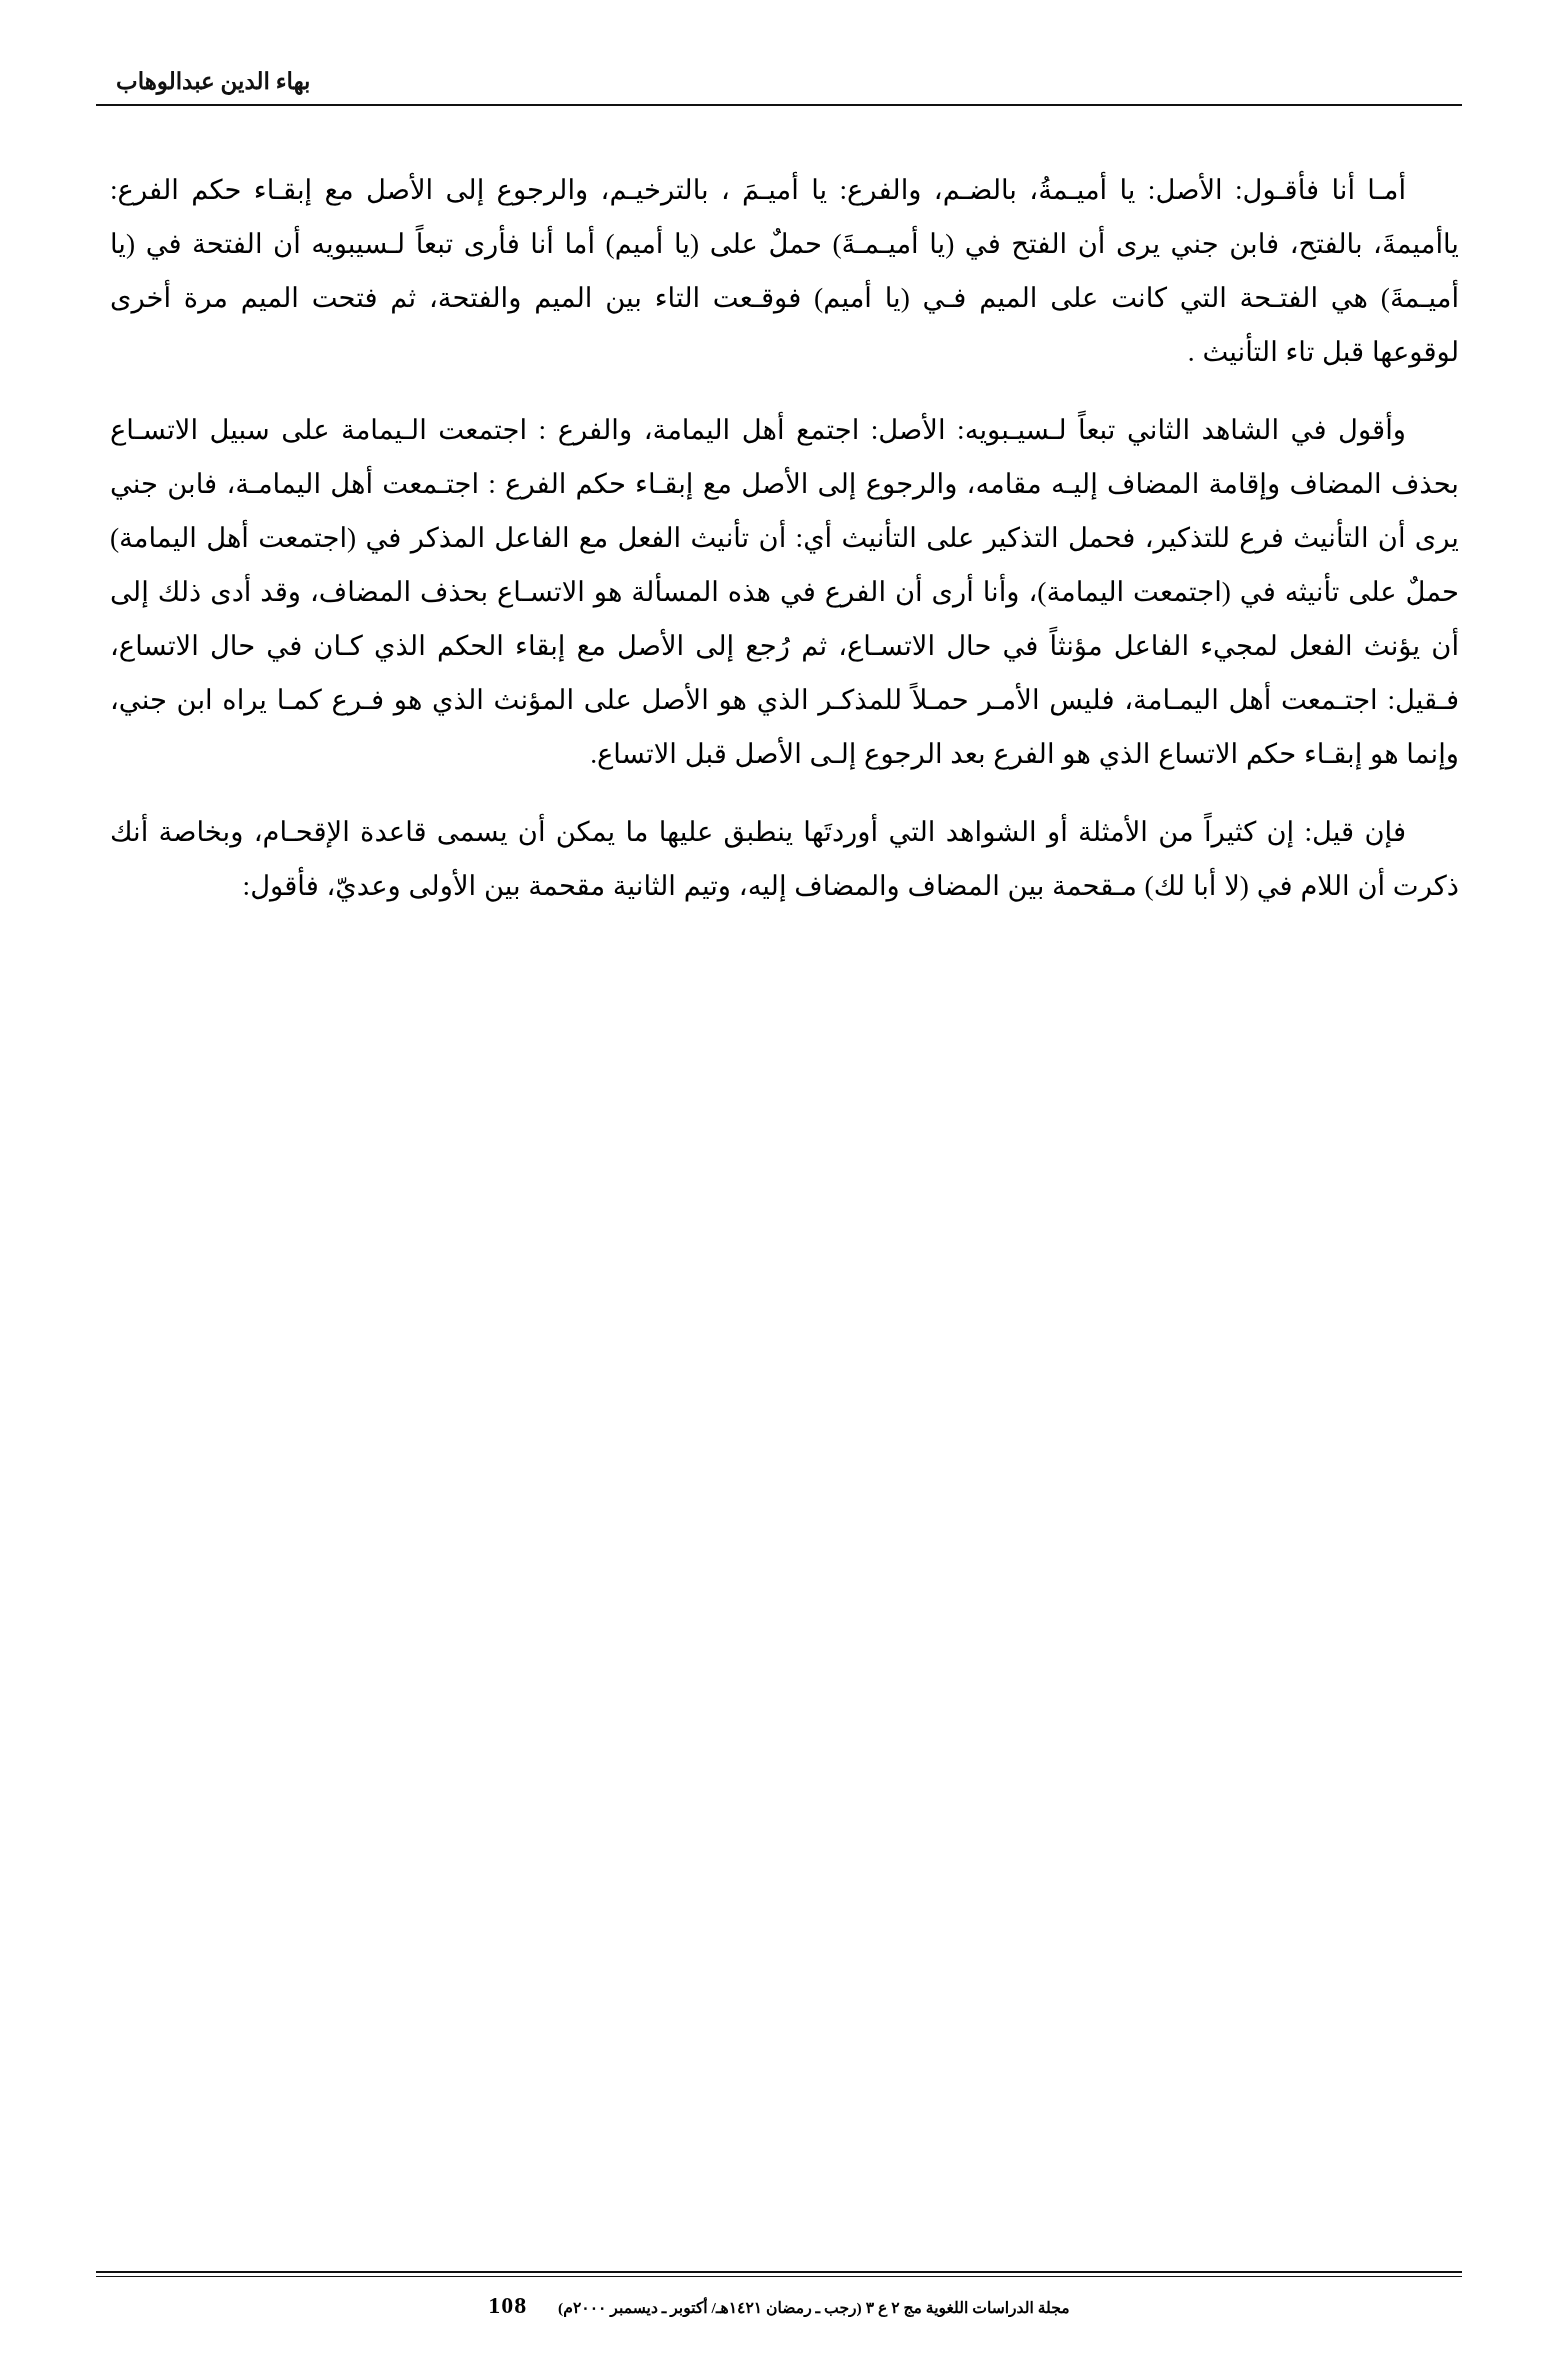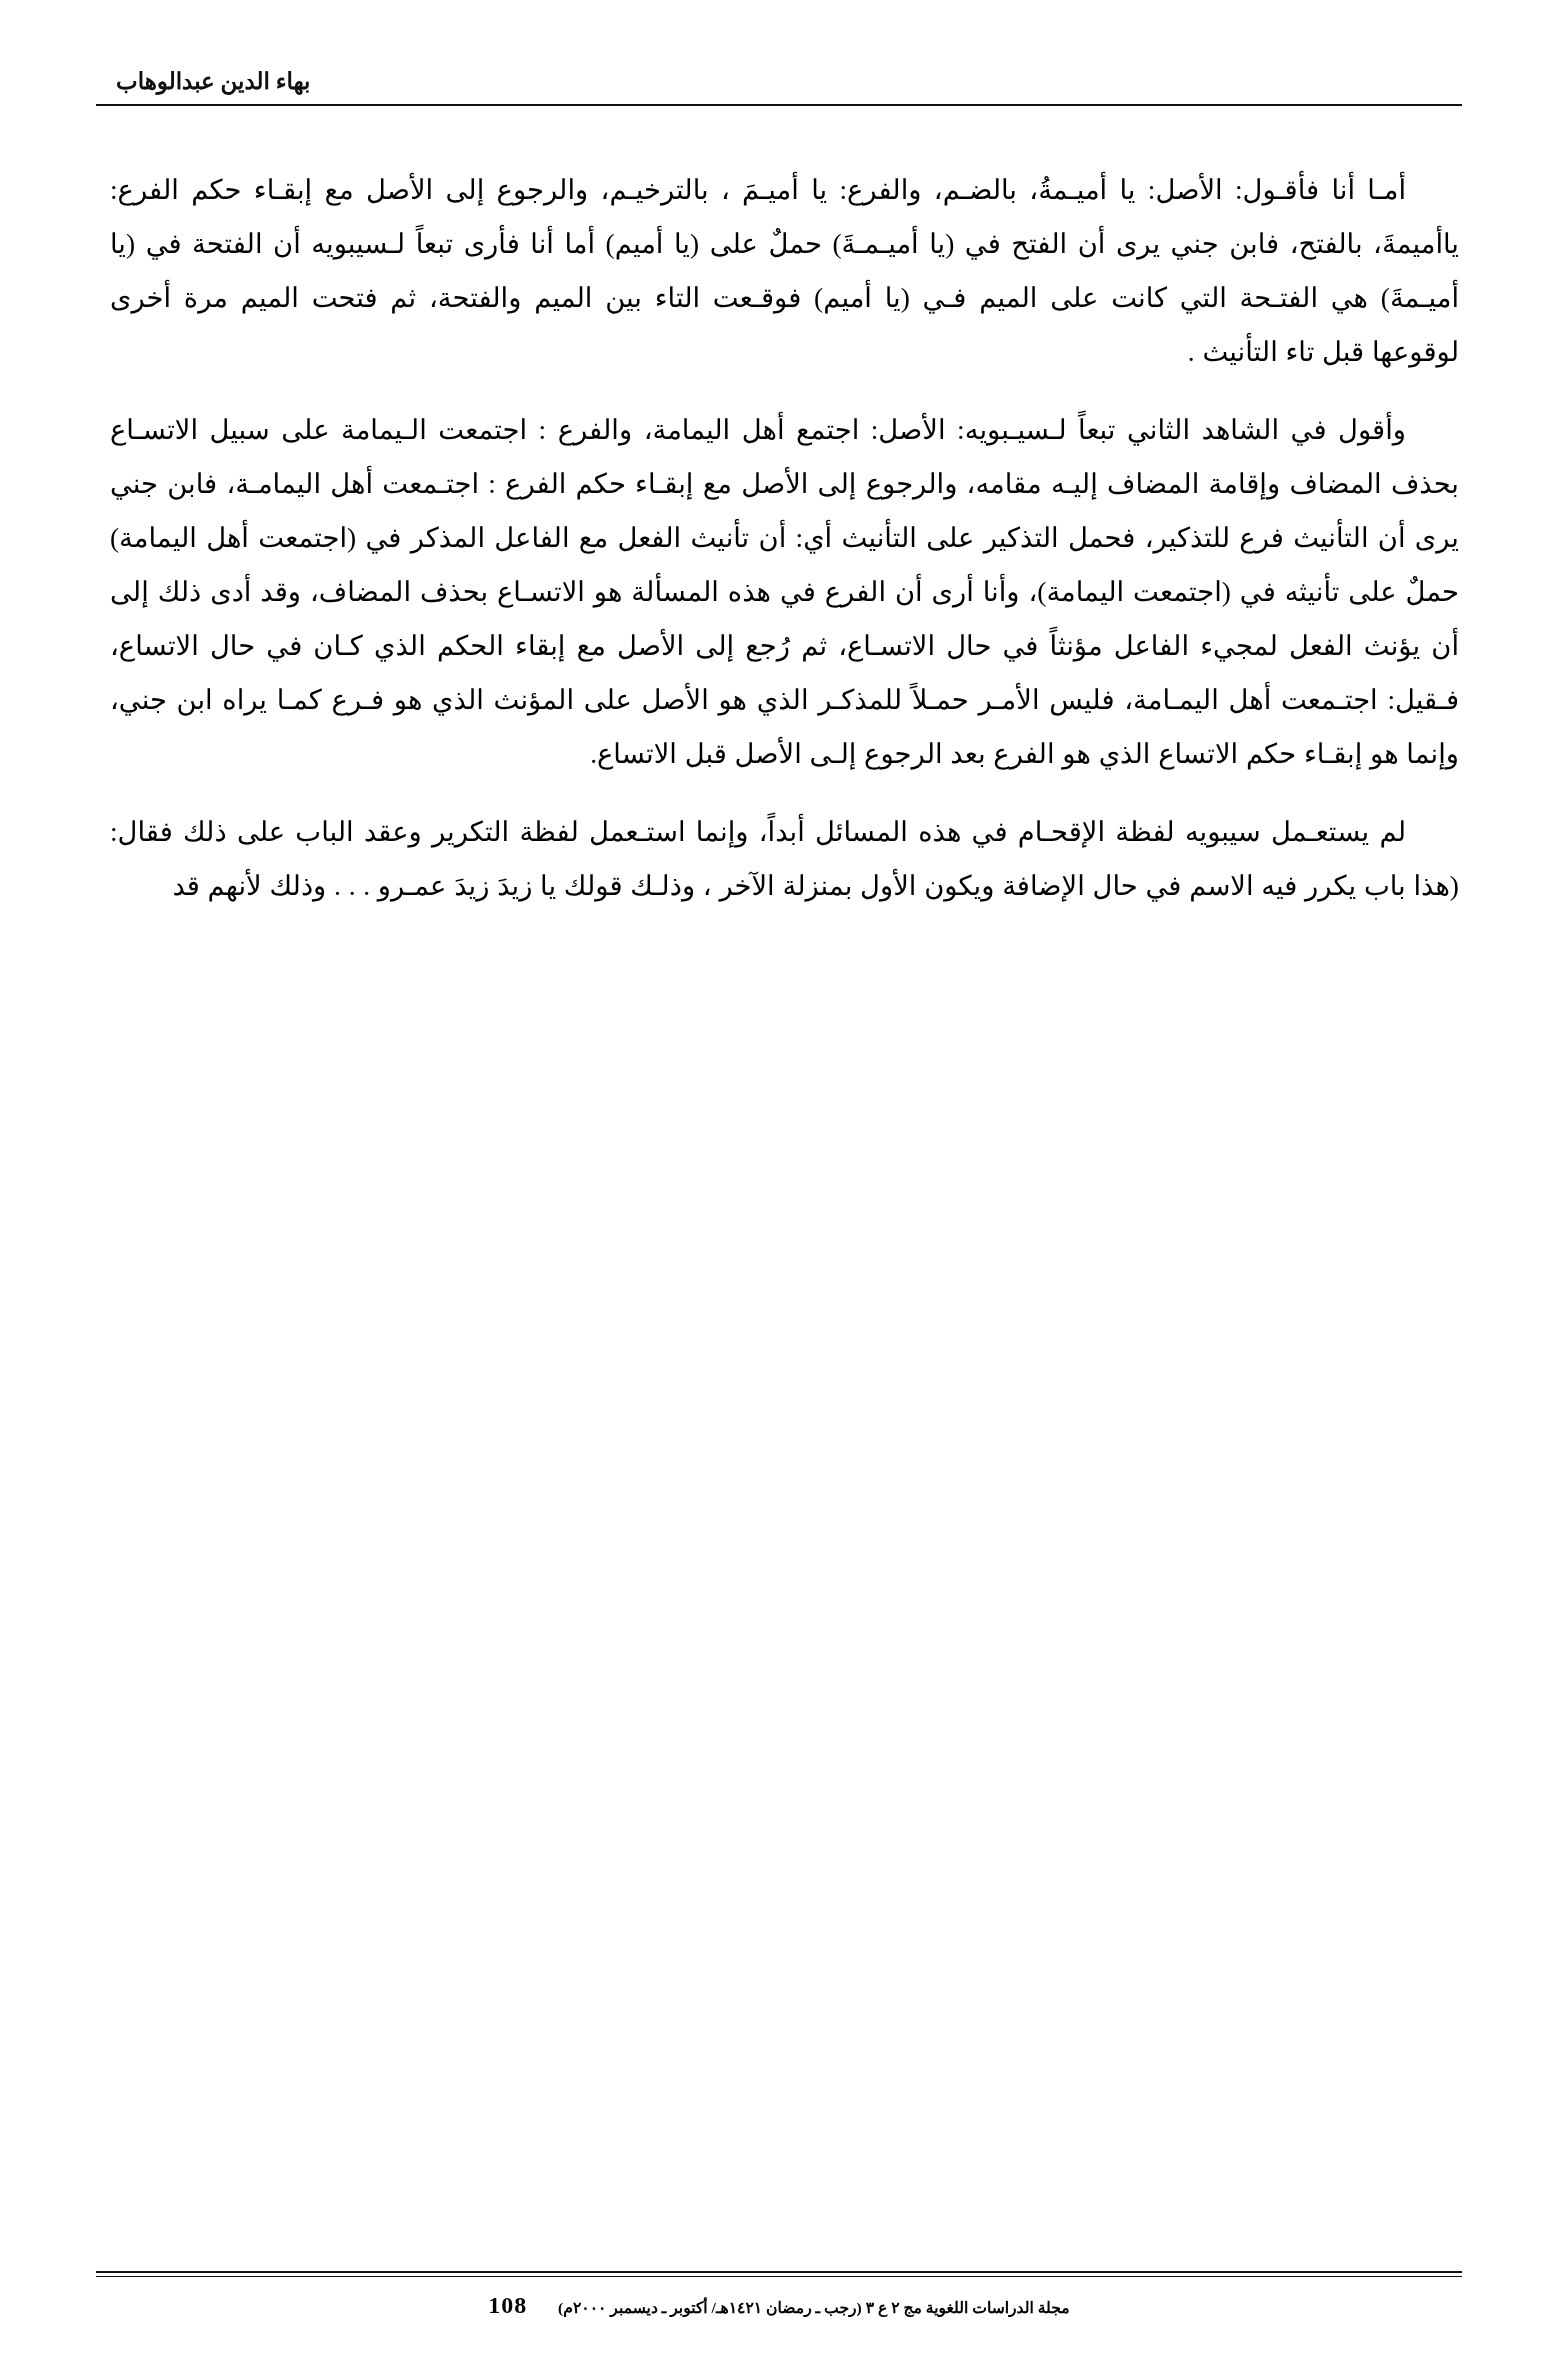--- a/index.html
+++ b/index.html
@@ -114,21 +114,21 @@
 <div class="page">
 
   <div class="header">
     <div class="header-author">بهاء الدين عبدالوهاب</div>
     <hr class="header-rule">
   </div>
 
   <div class="content">
     <p class="para">أمـا أنا فأقـول: الأصل: يا أميـمةُ، بالضـم، والفرع: يا أميـمَ ، بالترخيـم، والرجوع إلى الأصل مع إبقـاء حكم الفرع: ياأميمةَ، بالفتح، فابن جني يرى أن الفتح في (يا أميـمـةَ) حملٌ على (يا أميم) أما أنا فأرى تبعاً لـسيبويه أن الفتحة في (يا أميـمةَ) هي الفتـحة التي كانت على الميم فـي (يا أميم) فوقـعت التاء بين الميم والفتحة، ثم فتحت الميم مرة أخرى لوقوعها قبل تاء التأنيث .</p>
     <p class="para">وأقول في الشاهد الثاني تبعاً لـسيـبويه: الأصل: اجتمع أهل اليمامة، والفرع : اجتمعت الـيمامة على سبيل الاتسـاع بحذف المضاف وإقامة المضاف إليـه مقامه، والرجوع إلى الأصل مع إبقـاء حكم الفرع : اجتـمعت أهل اليمامـة، فابن جني يرى أن التأنيث فرع للتذكير، فحمل التذكير على التأنيث أي: أن تأنيث الفعل مع الفاعل المذكر في (اجتمعت أهل اليمامة) حملٌ على تأنيثه في (اجتمعت اليمامة)، وأنا أرى أن الفرع في هذه المسألة هو الاتسـاع بحذف المضاف، وقد أدى ذلك إلى أن يؤنث الفعل لمجيء الفاعل مؤنثاً في حال الاتسـاع، ثم رُجع إلى الأصل مع إبقاء الحكم الذي كـان في حال الاتساع، فـقيل: اجتـمعت أهل اليمـامة، فليس الأمـر حمـلاً للمذكـر الذي هو الأصل على المؤنث الذي هو فـرع كمـا يراه ابن جني، وإنما هو إبقـاء حكم الاتساع الذي هو الفرع بعد الرجوع إلـى الأصل قبل الاتساع.</p>
-    <p class="para last-centered">لم يستعـمل سيبويه لفظة الإقحـام في هذه المسائل أبداً، وإنما استـعمل لفظة التكرير وعقد الباب على ذلك فقال: (هذا باب يكرر فيه الاسم في حال الإضافة ويكون الأول بمنزلة الآخر ، وذلـك قولك يا زيدَ زيدَ عمـرو . . . وذلك لأنهم قد</p>
+    <p class="para">فإن قيل: إن كثيراً من الأمثلة أو الشواهد التي أوردتَها ينطبق عليها ما يمكن أن يسمى قاعدة الإقحـام، وبخاصة أنك ذكرت أن اللام في (لا أبا لك) مـقحمة بين المضاف والمضاف إليه، وتيم الثانية مقحمة بين الأولى وعديّ، فأقول:</p>
   </div>
 
   <div class="footer">
     <hr class="footer-rule-top">
     <hr class="footer-rule-bottom">
     <div class="footer-line">
       <span class="footer-journal">مجلة الدراسات اللغوية مج ٢ ع ٣ (رجب ـ رمضان ١٤٢١هـ/ أكتوبر ـ ديسمبر ٢٠٠٠م)</span>
       <span class="footer-pageno">108</span>
     </div>
   </div>

